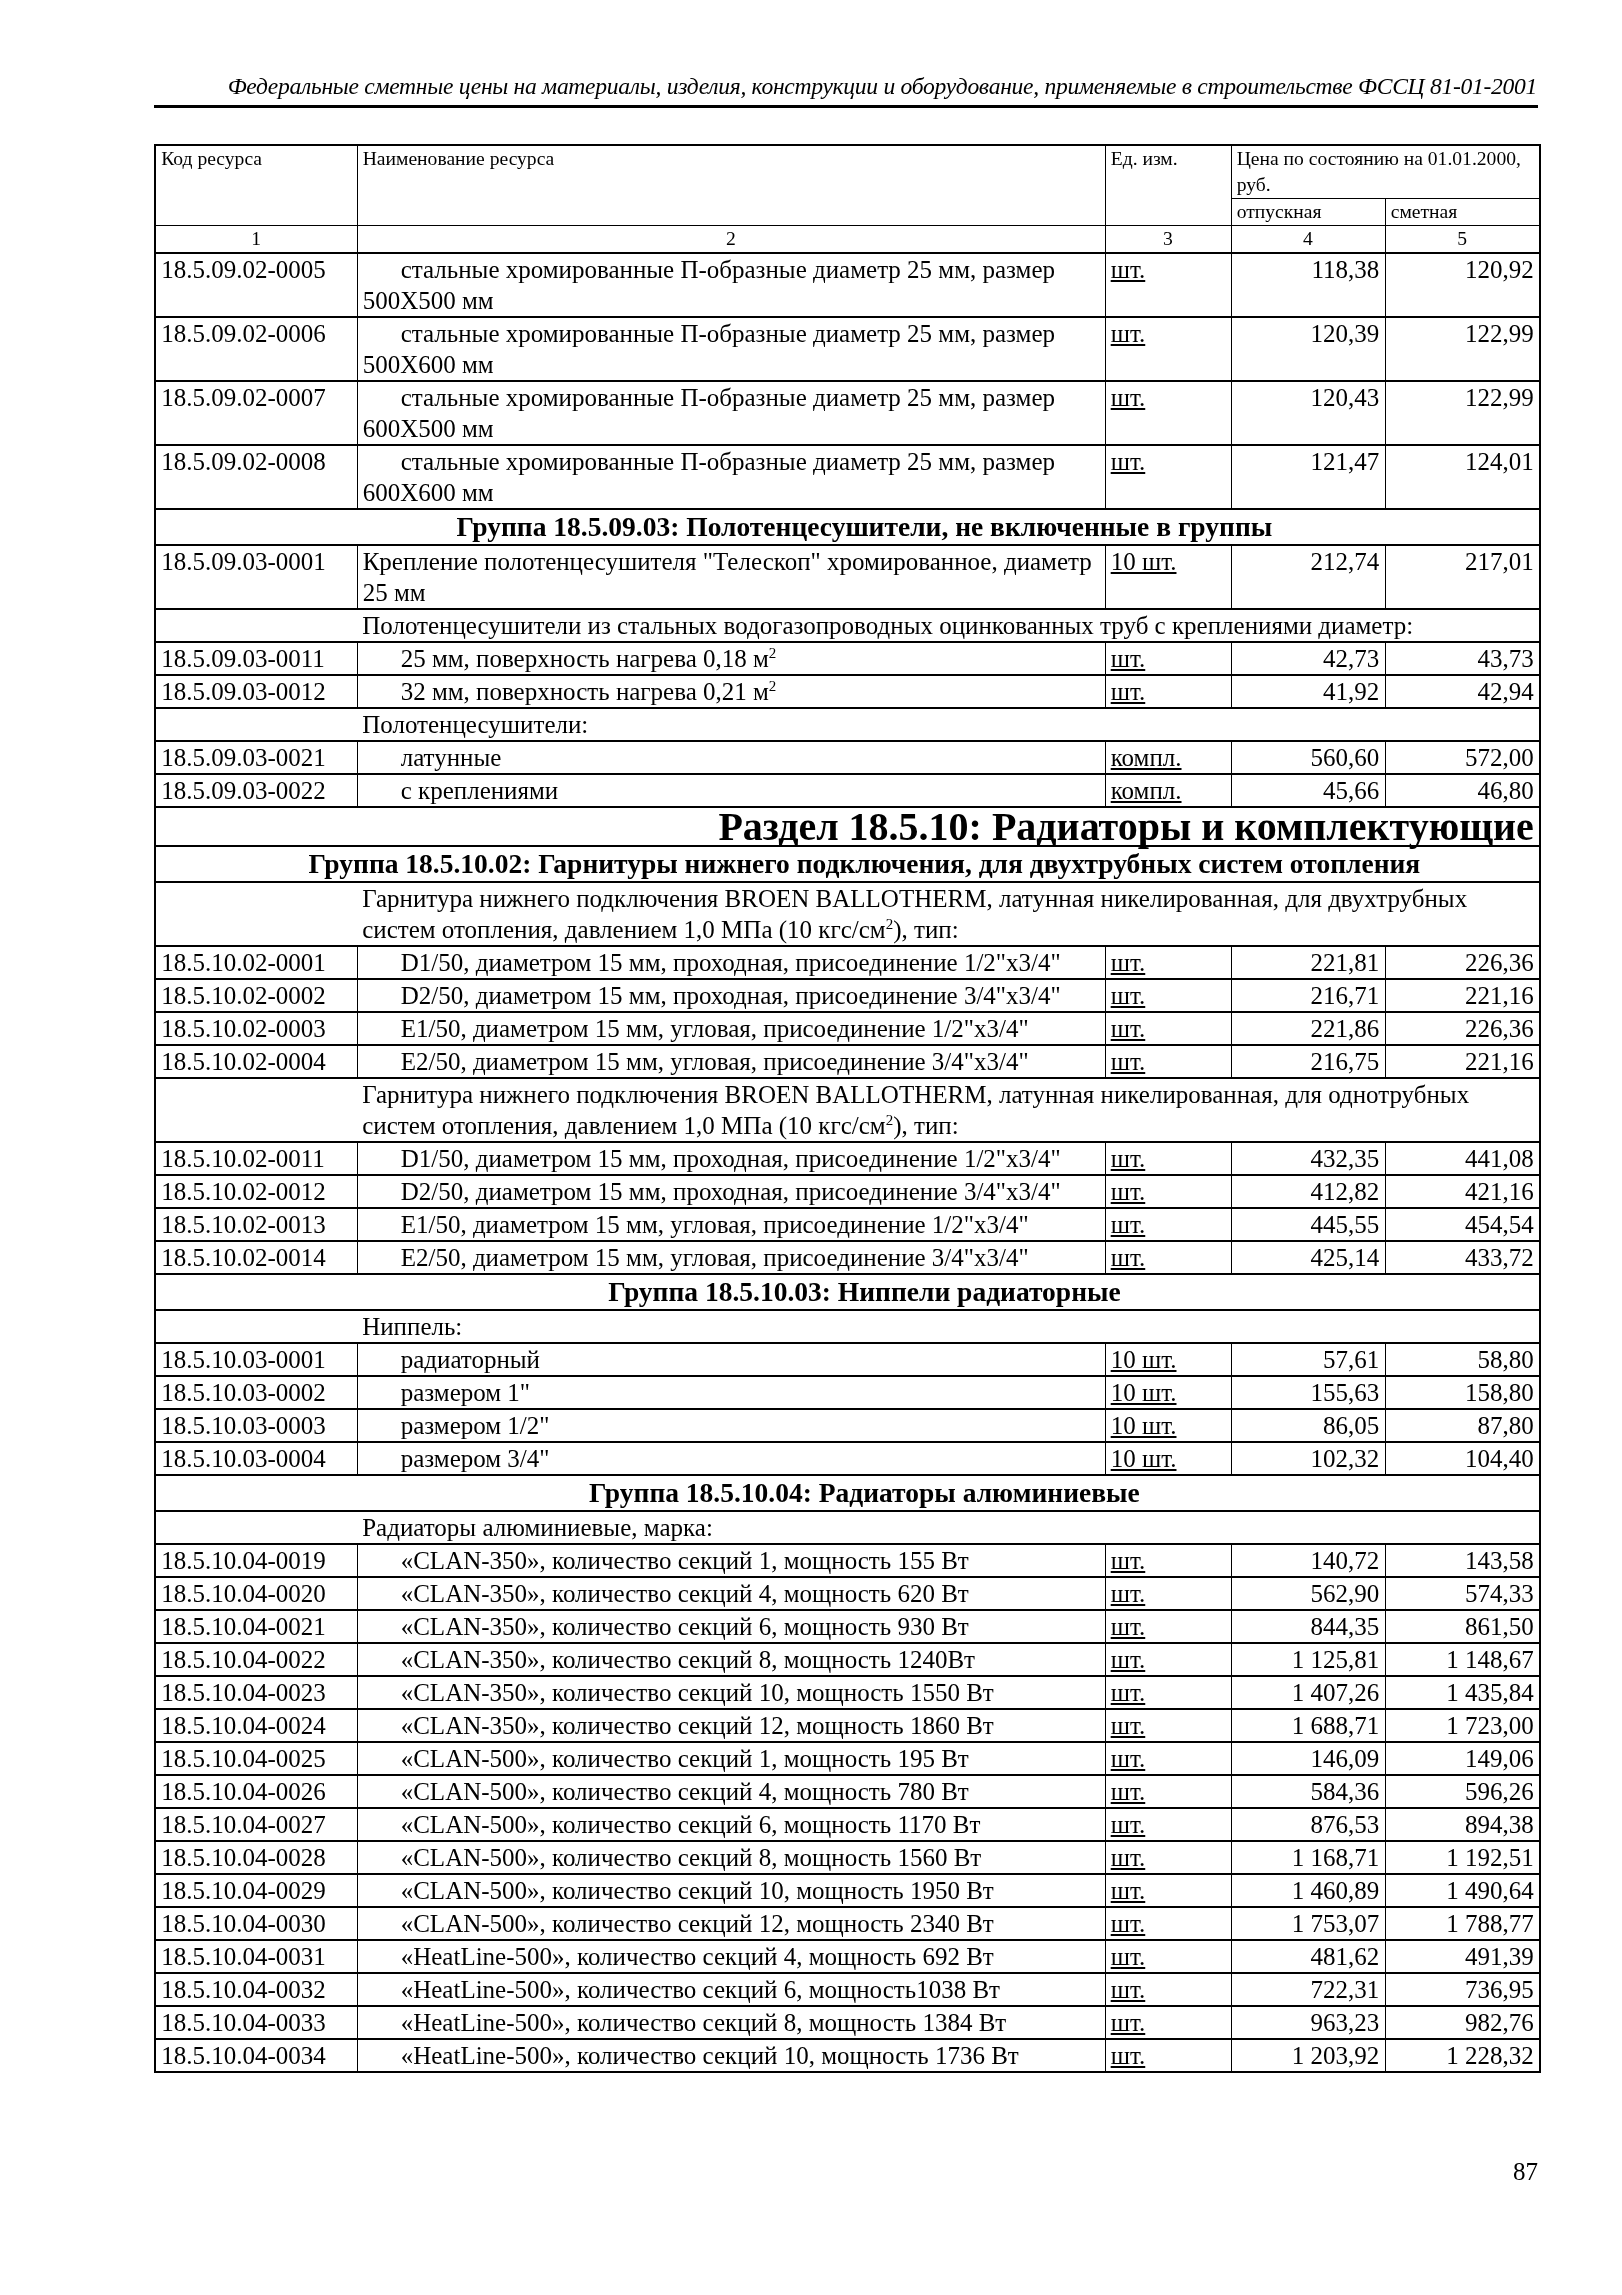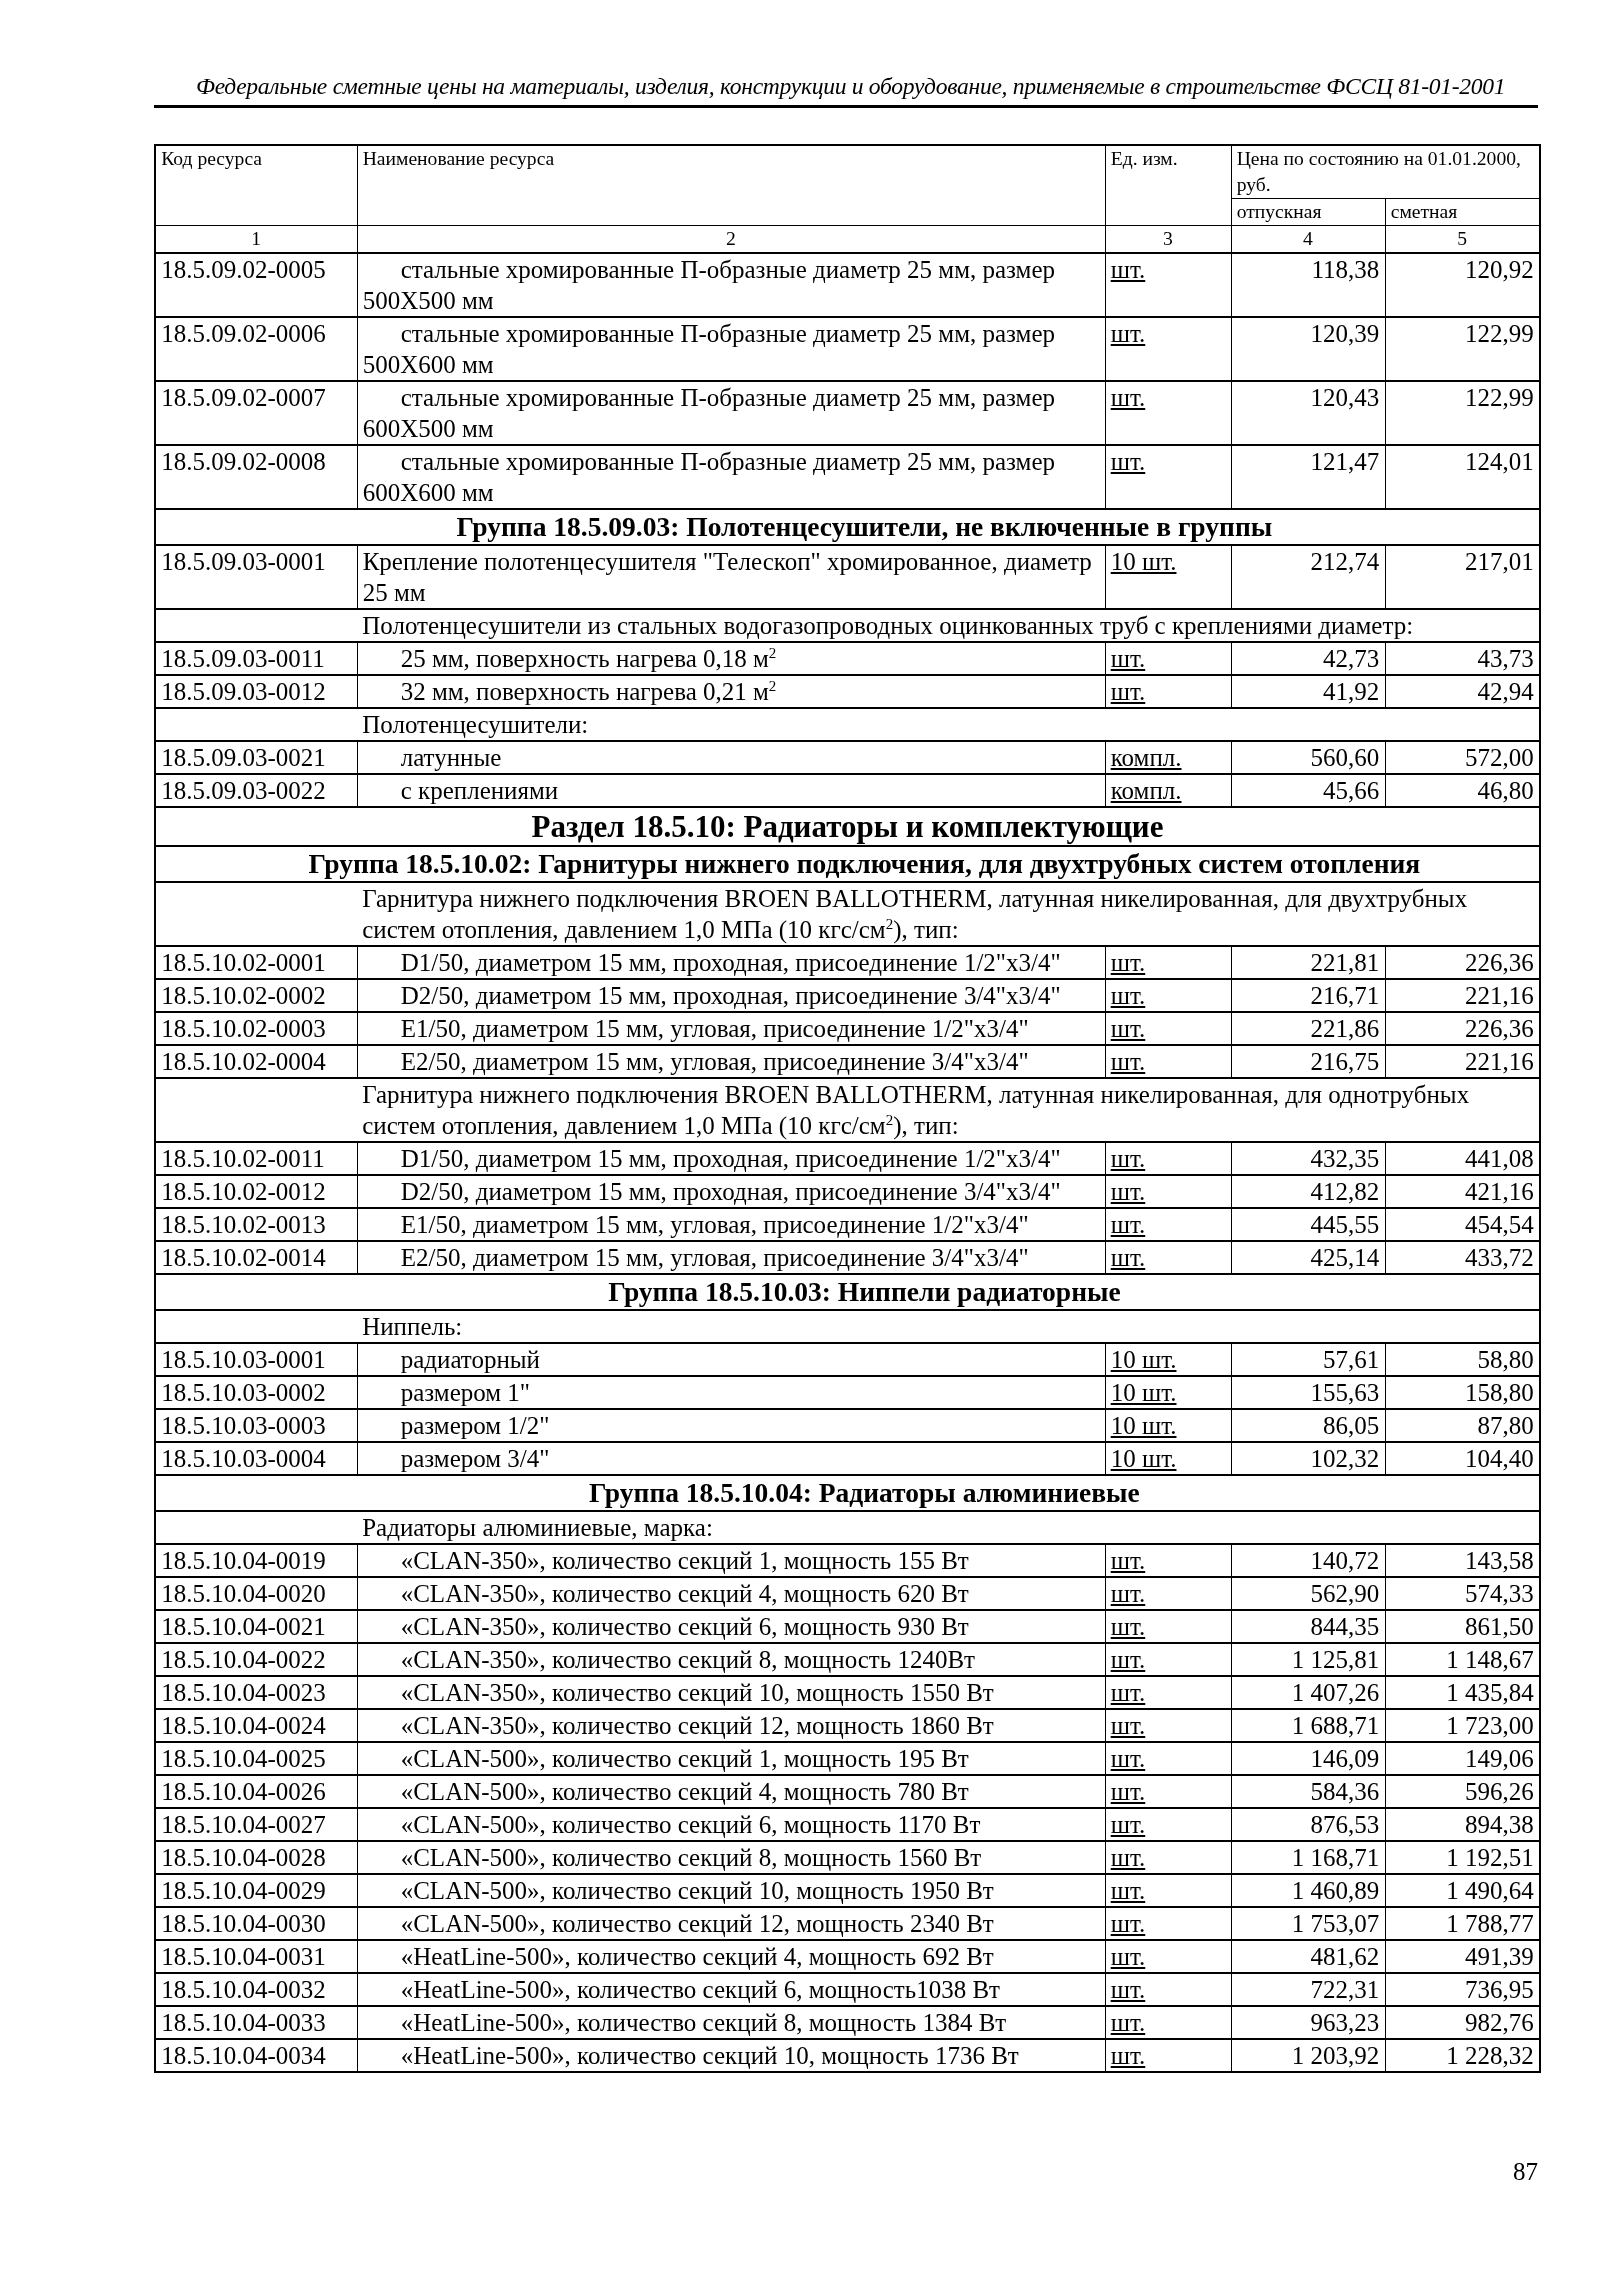--- a/index.html
+++ b/index.html
@@ -1,19 +1,19 @@
 <!DOCTYPE html>
 <html style="font-size:10.5px"><head>
 <meta charset="utf-8">
 <style>
   html, body { margin:0; padding:0; background:#ffffff; }
   body { width:1623px; height:2295px; position:relative; font-family:"Liberation Serif", "DejaVu Serif", serif; color:#000; }
   .running-head {
     position:absolute; left:196px; top:73px; width:1341px;
-    font-style:italic; font-size:23.6px; white-space:nowrap;
+    font-style:italic; font-size:23.6px; text-align:right; white-space:nowrap;
     letter-spacing:-0.3px;
   }
   .head-rule { position:absolute; left:154px; top:105px; width:1384px; height:2.6px; background:#000; }
   table.grid {
     position:absolute; left:154px; top:144px; width:1385px;
     border-collapse:collapse; table-layout:fixed;
     font-size:25px; line-height:31px;
   }
   table.grid td, table.grid th {
     border:1px solid #000; padding:0 5.2px; vertical-align:top; font-weight:normal;
@@ -21,21 +21,21 @@
   table.grid { border:2px solid #000; }
   col.c1 { width:202px; } col.c2 { width:748px; } col.c3 { width:126px; } col.c4 { width:154px; } col.c5 { width:155px; }
   th.h { font-size:19.6px; line-height:26px; text-align:left; vertical-align:middle; }
   tr.num td { font-size:19.6px; line-height:26px; text-align:center; border-bottom:2px solid #000; }
   td.code { white-space:nowrap; padding-left:2.6px; padding-right:1.3px;margin-top:24px; }
   td.unit { text-align:left;text-decoration:underline; }
   td.price { text-align:right; white-space:nowrap; }
   td.name .ind { display:inline-block; width:38px; }
   tr.data td { border-bottom:2px solid #000; }
   tr.group td { text-align:center; font-weight:bold; font-size:27.5px; line-height:34px; border-top:2px solid #000; border-bottom:2px solid #000;padding-left:39px; }
-  tr.section td { text-align:center; font-weight:bold; font-size:31px; line-height:37px; border-top:2px solid #000; border-bottom:2px solid #000; }
+  tr.section td { text-align:right; font-weight:bold; font-size:40px; line-height:37px; border-top:2px solid #000; border-bottom:2px solid #000; }
   tr.sub td { border-bottom:2px solid #000; }
   tr.sub td.subname { padding-left:5.2px; }
   tr.sub td.blank { border-right:none; }
   tr.sub td.subname { border-left:none; }
   sup { font-size:60%; line-height:0; }
   .page-number { position:absolute; right:85px; top:2158px; font-size:25px;margin-left:20px; }
 </style>
 </head>
 <body>
 

